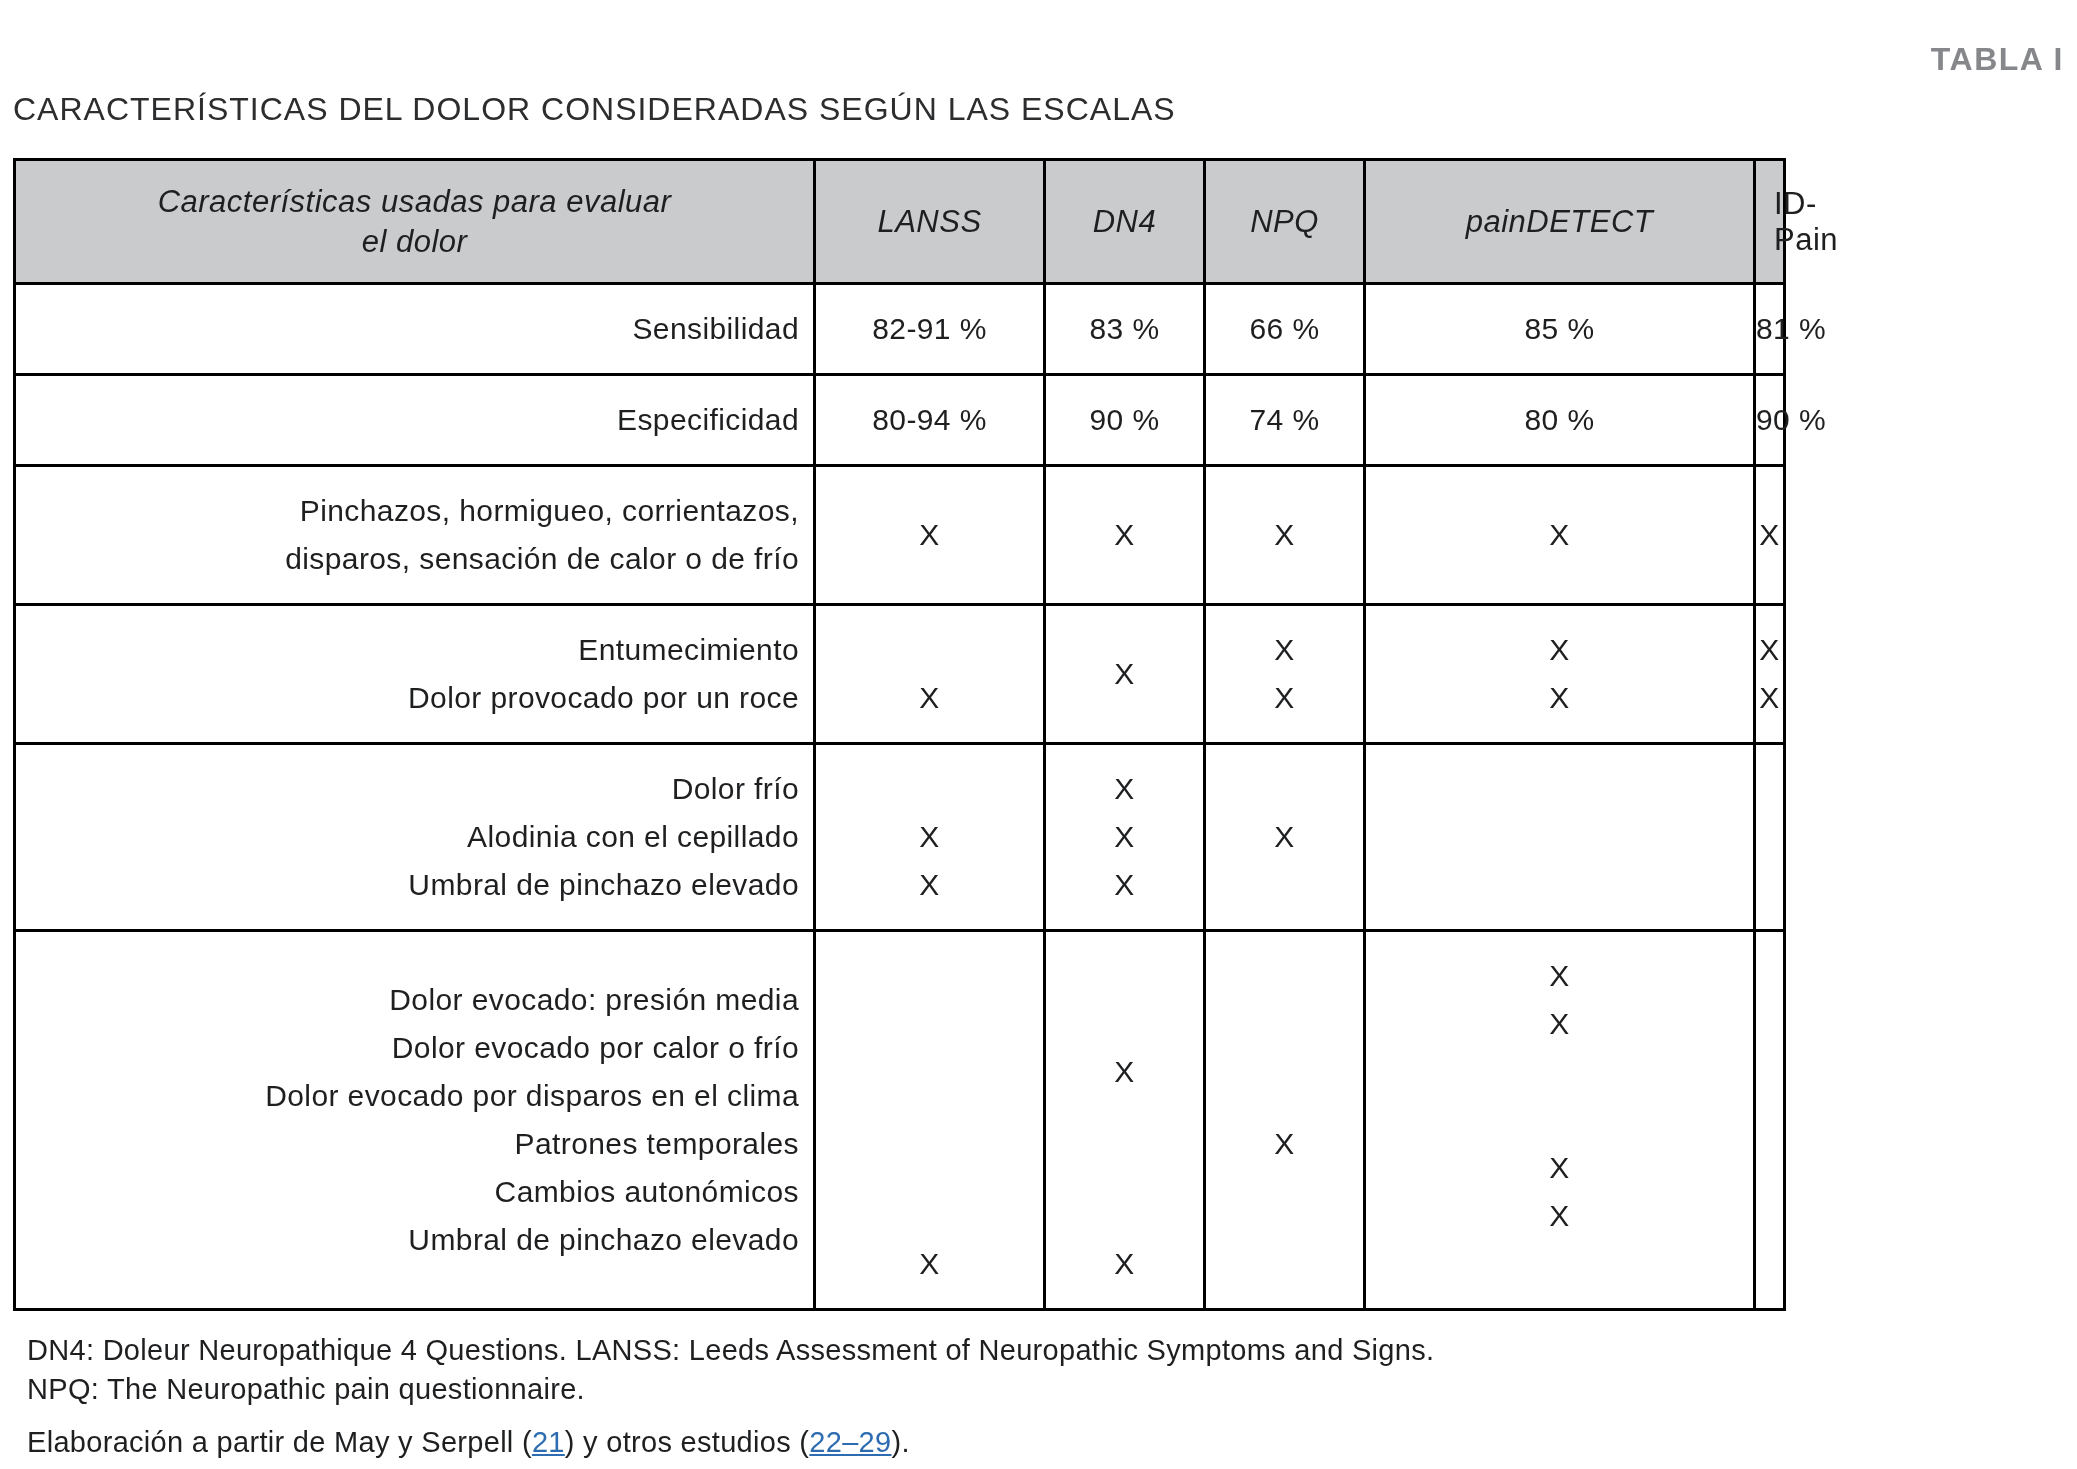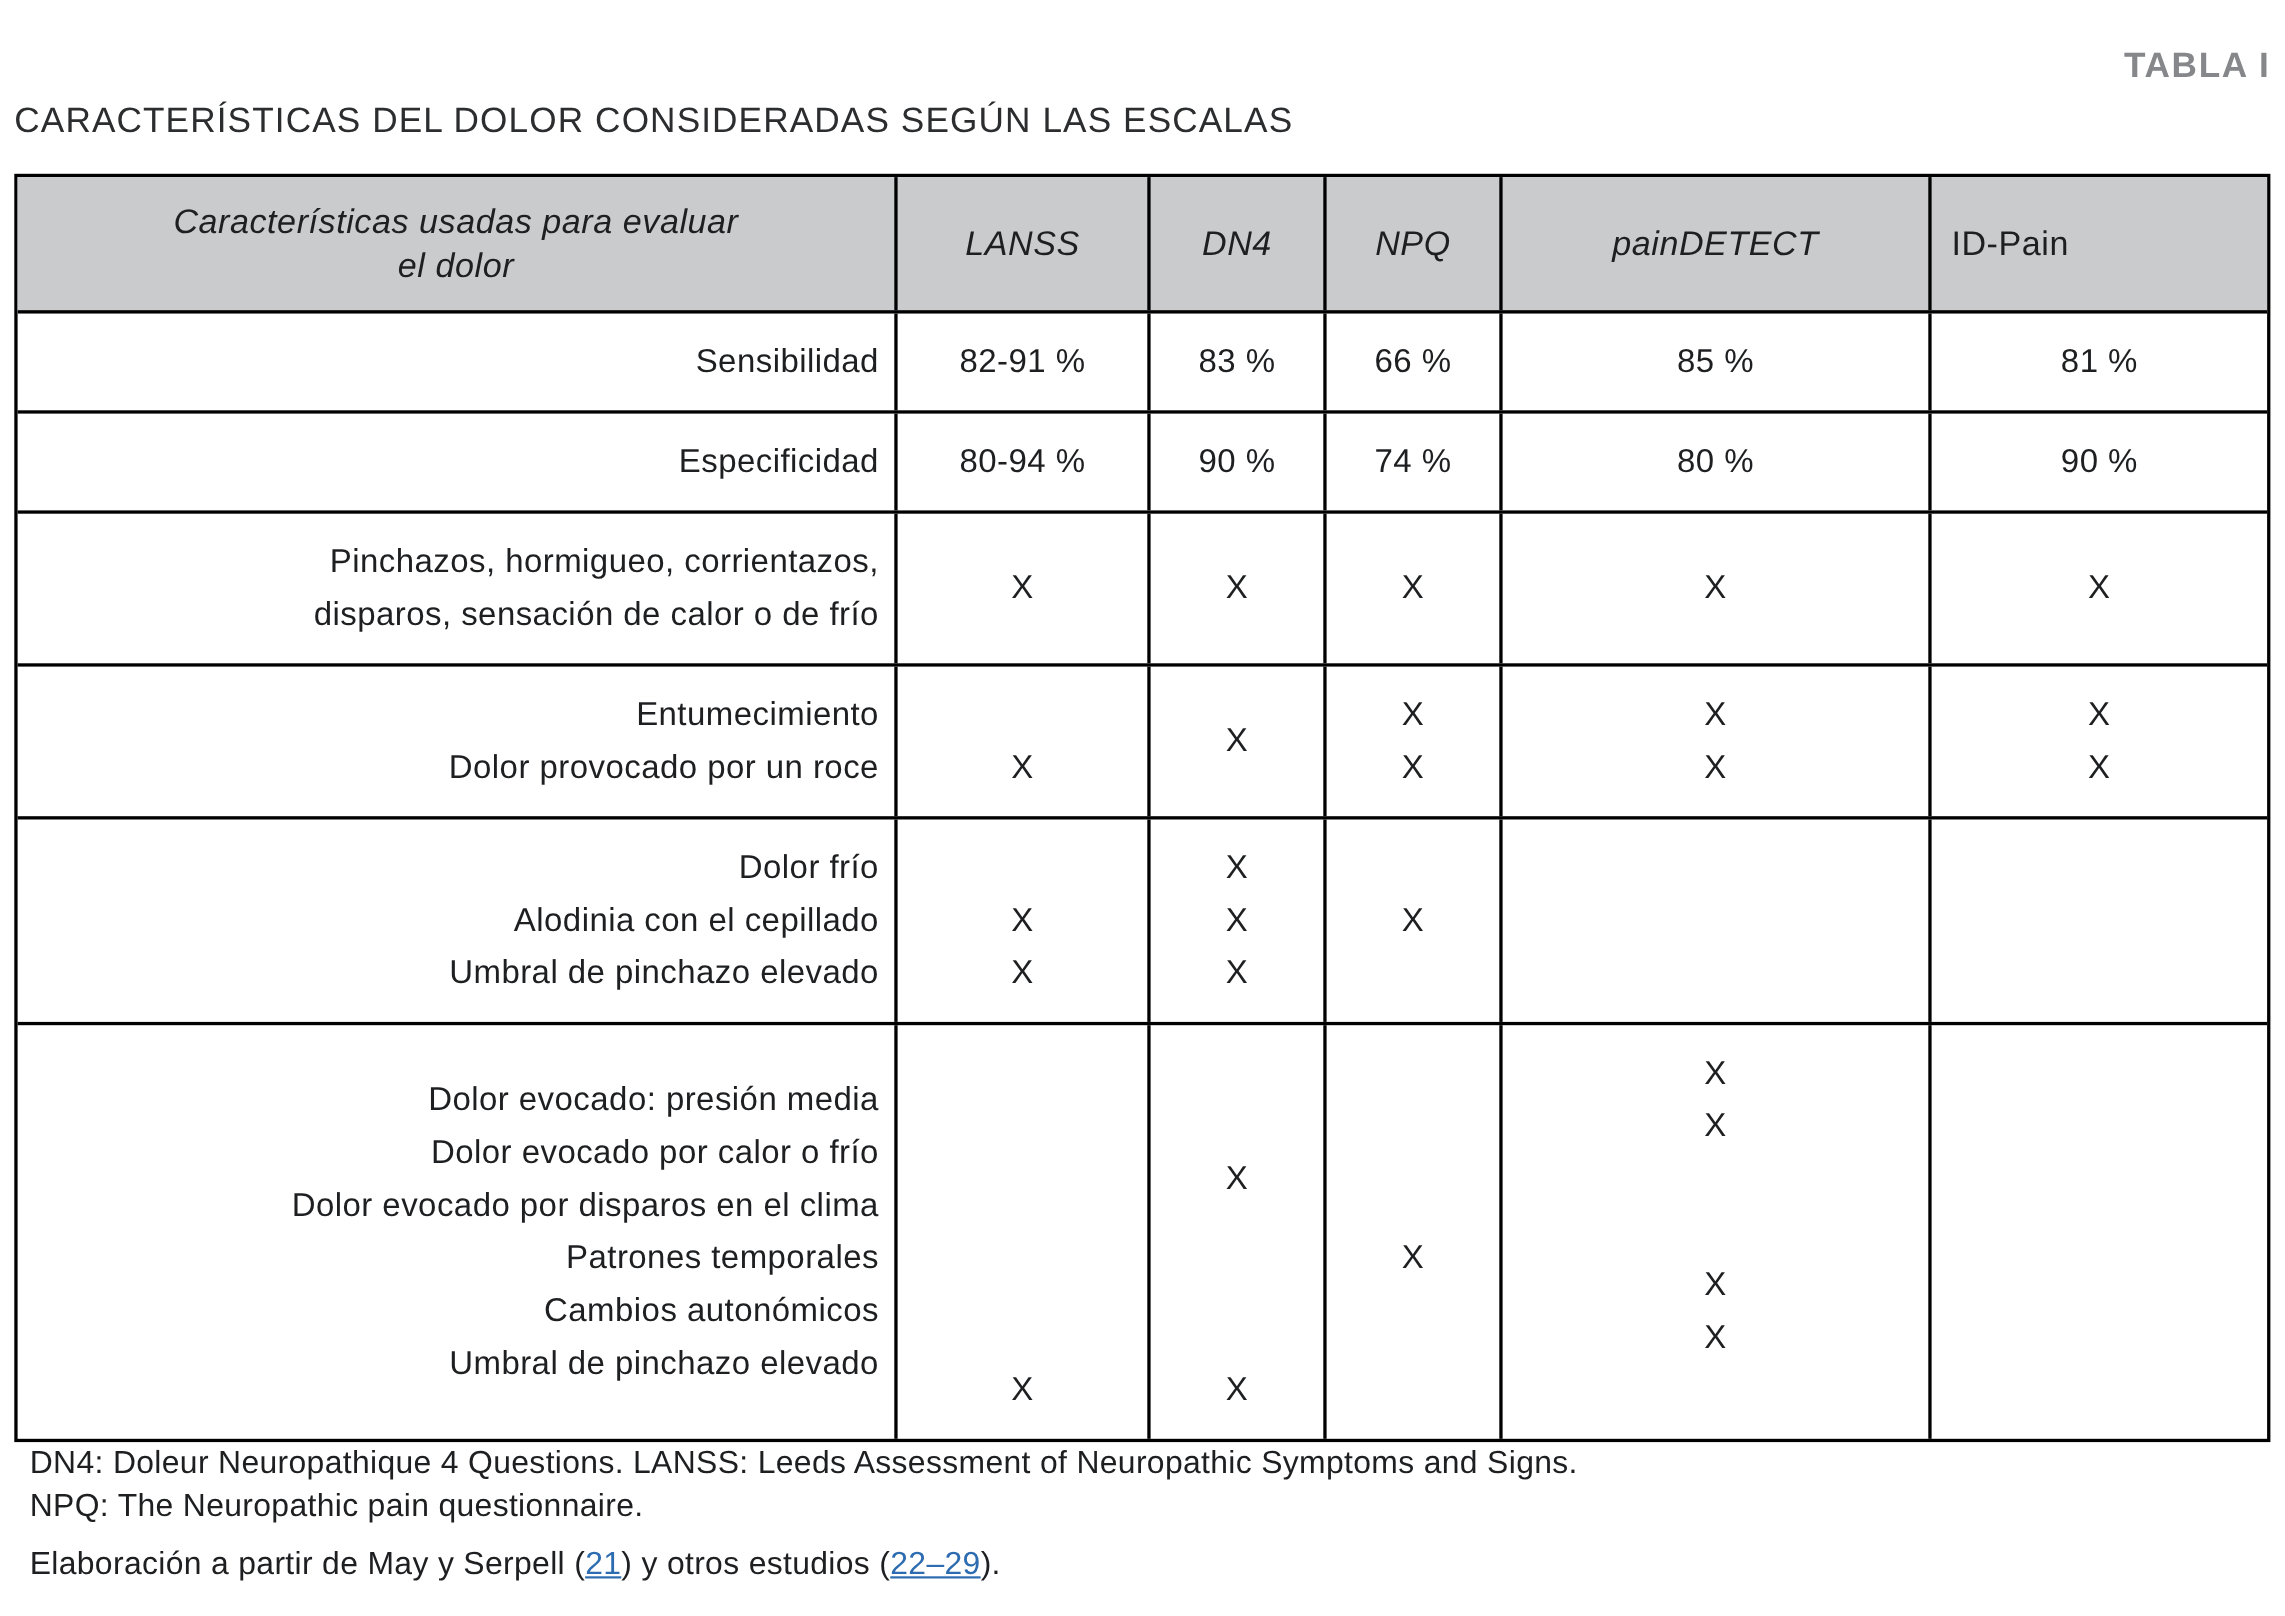--- a/index.html
+++ b/index.html
@@ -26,21 +26,21 @@
     font-size: 32px;
     line-height: 38px;
     letter-spacing: 1px;
     color: #2c2d2f;
     margin-top: 12px;
   }
 
   .tablewrap {
     margin-top: 30px;
     border: 3px solid var(--border-black, #000);
-    width: 2051px;
+    width: 1773px;
   }
   .gridcols {
     display: grid;
     grid-template-columns: 800px 230px 160px 160px 390px 1fr;
   }
   .thead {
     background: var(--header-bg, #c9cbcd);
     border-bottom: 3px solid var(--border-black, #000);
     min-height: 124px;
   }
@@ -78,20 +78,21 @@
     padding-left: 18px;
     padding-right: 14px;
     align-items: flex-end;
     text-align: left;
   }
   .mark-cell { align-items: stretch; text-align: center; }
   .line { height: 48px; line-height: 48px; white-space: nowrap; }
   .half-up { position: relative; top: -24px; }
 
   .foot {
+    margin-top: 20px;
     padding-left: 14px;
     font-size: 29px;
     color: #1e1f21;
     letter-spacing: 0.3px;
   }
   .fline { line-height: 39px; }
   .fline.elab { margin-top: 14px; }
   a.ref-link {
     color: var(--link-blue, #2d6cb0);
     text-decoration: underline;

